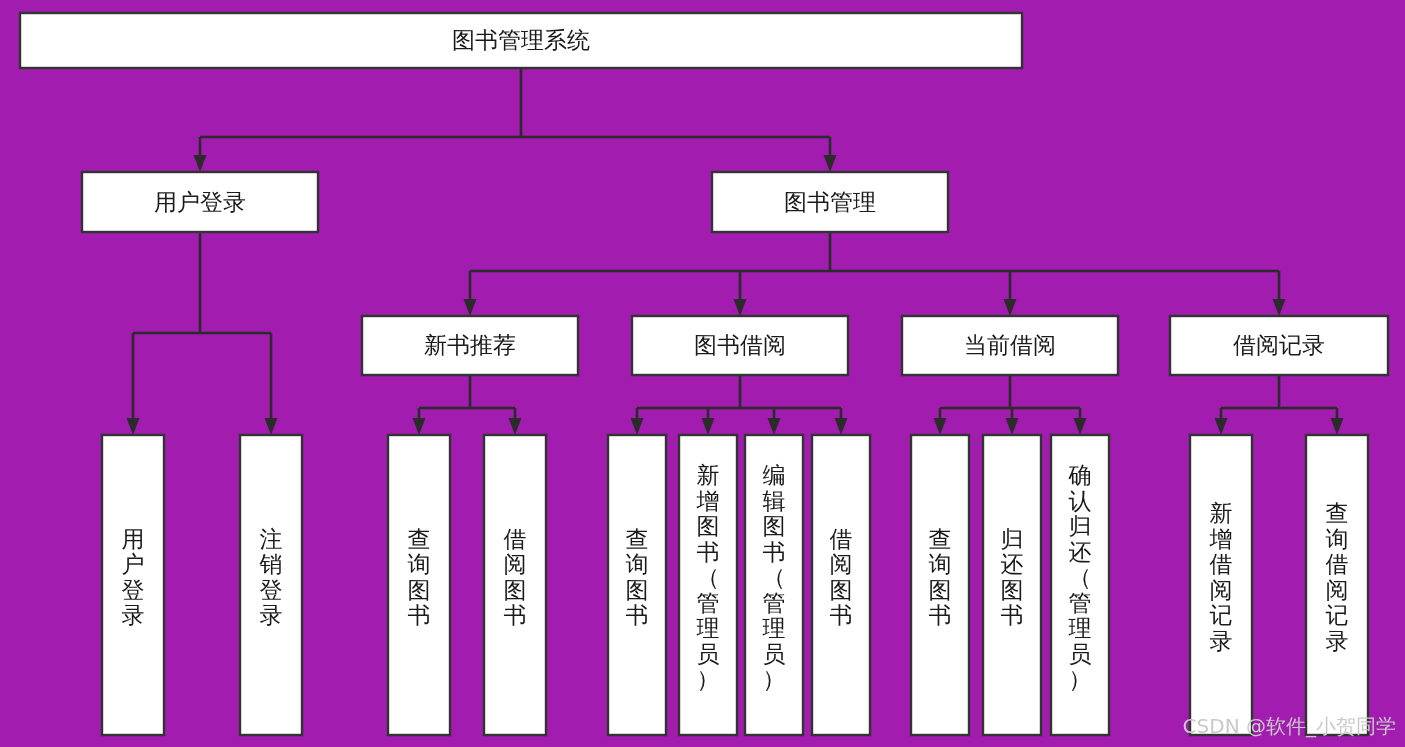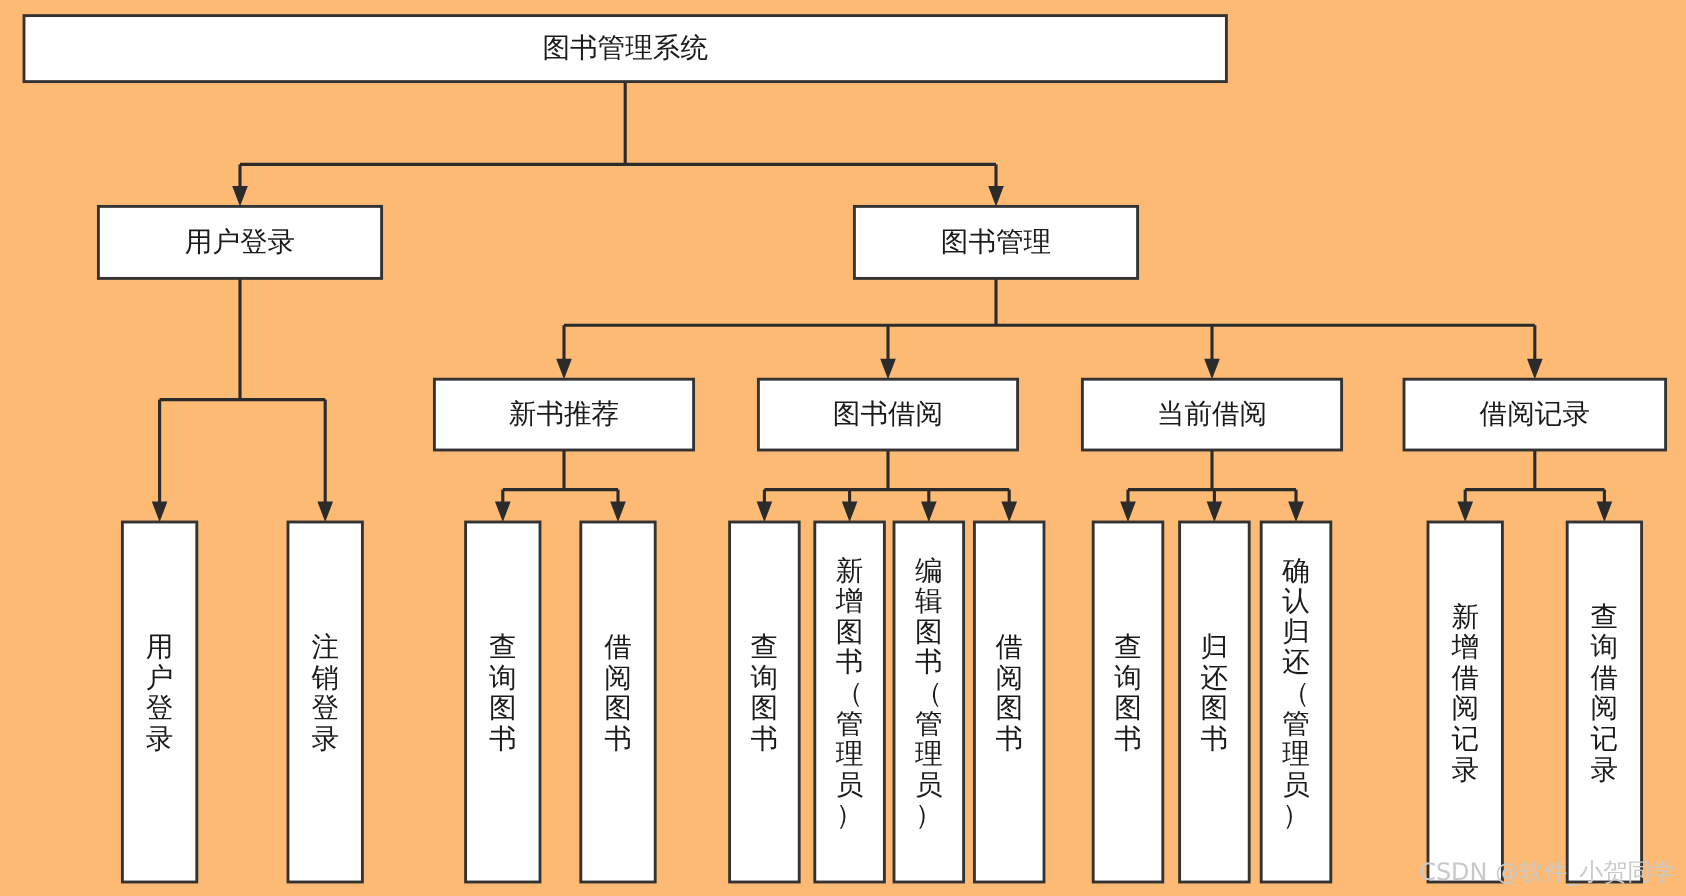--- a/index.html
+++ b/index.html
@@ -11,21 +11,21 @@
   body {
     width: 1405px;
     height: 747px;
     font-family: "DejaVu Sans", "Liberation Sans", sans-serif;
     overflow: hidden;
   }
   #diagram-root {
     position: relative;
     width: 1405px;
     height: 747px;
-    background: #fdba74;
+    background: #a21caf;
   }
   svg.diagram {
     display: block;
     width: 1405px;
     height: 747px;
   }
   .node-box {
     fill: #ffffff;
     stroke: #333333;
     stroke-width: 2.4;

